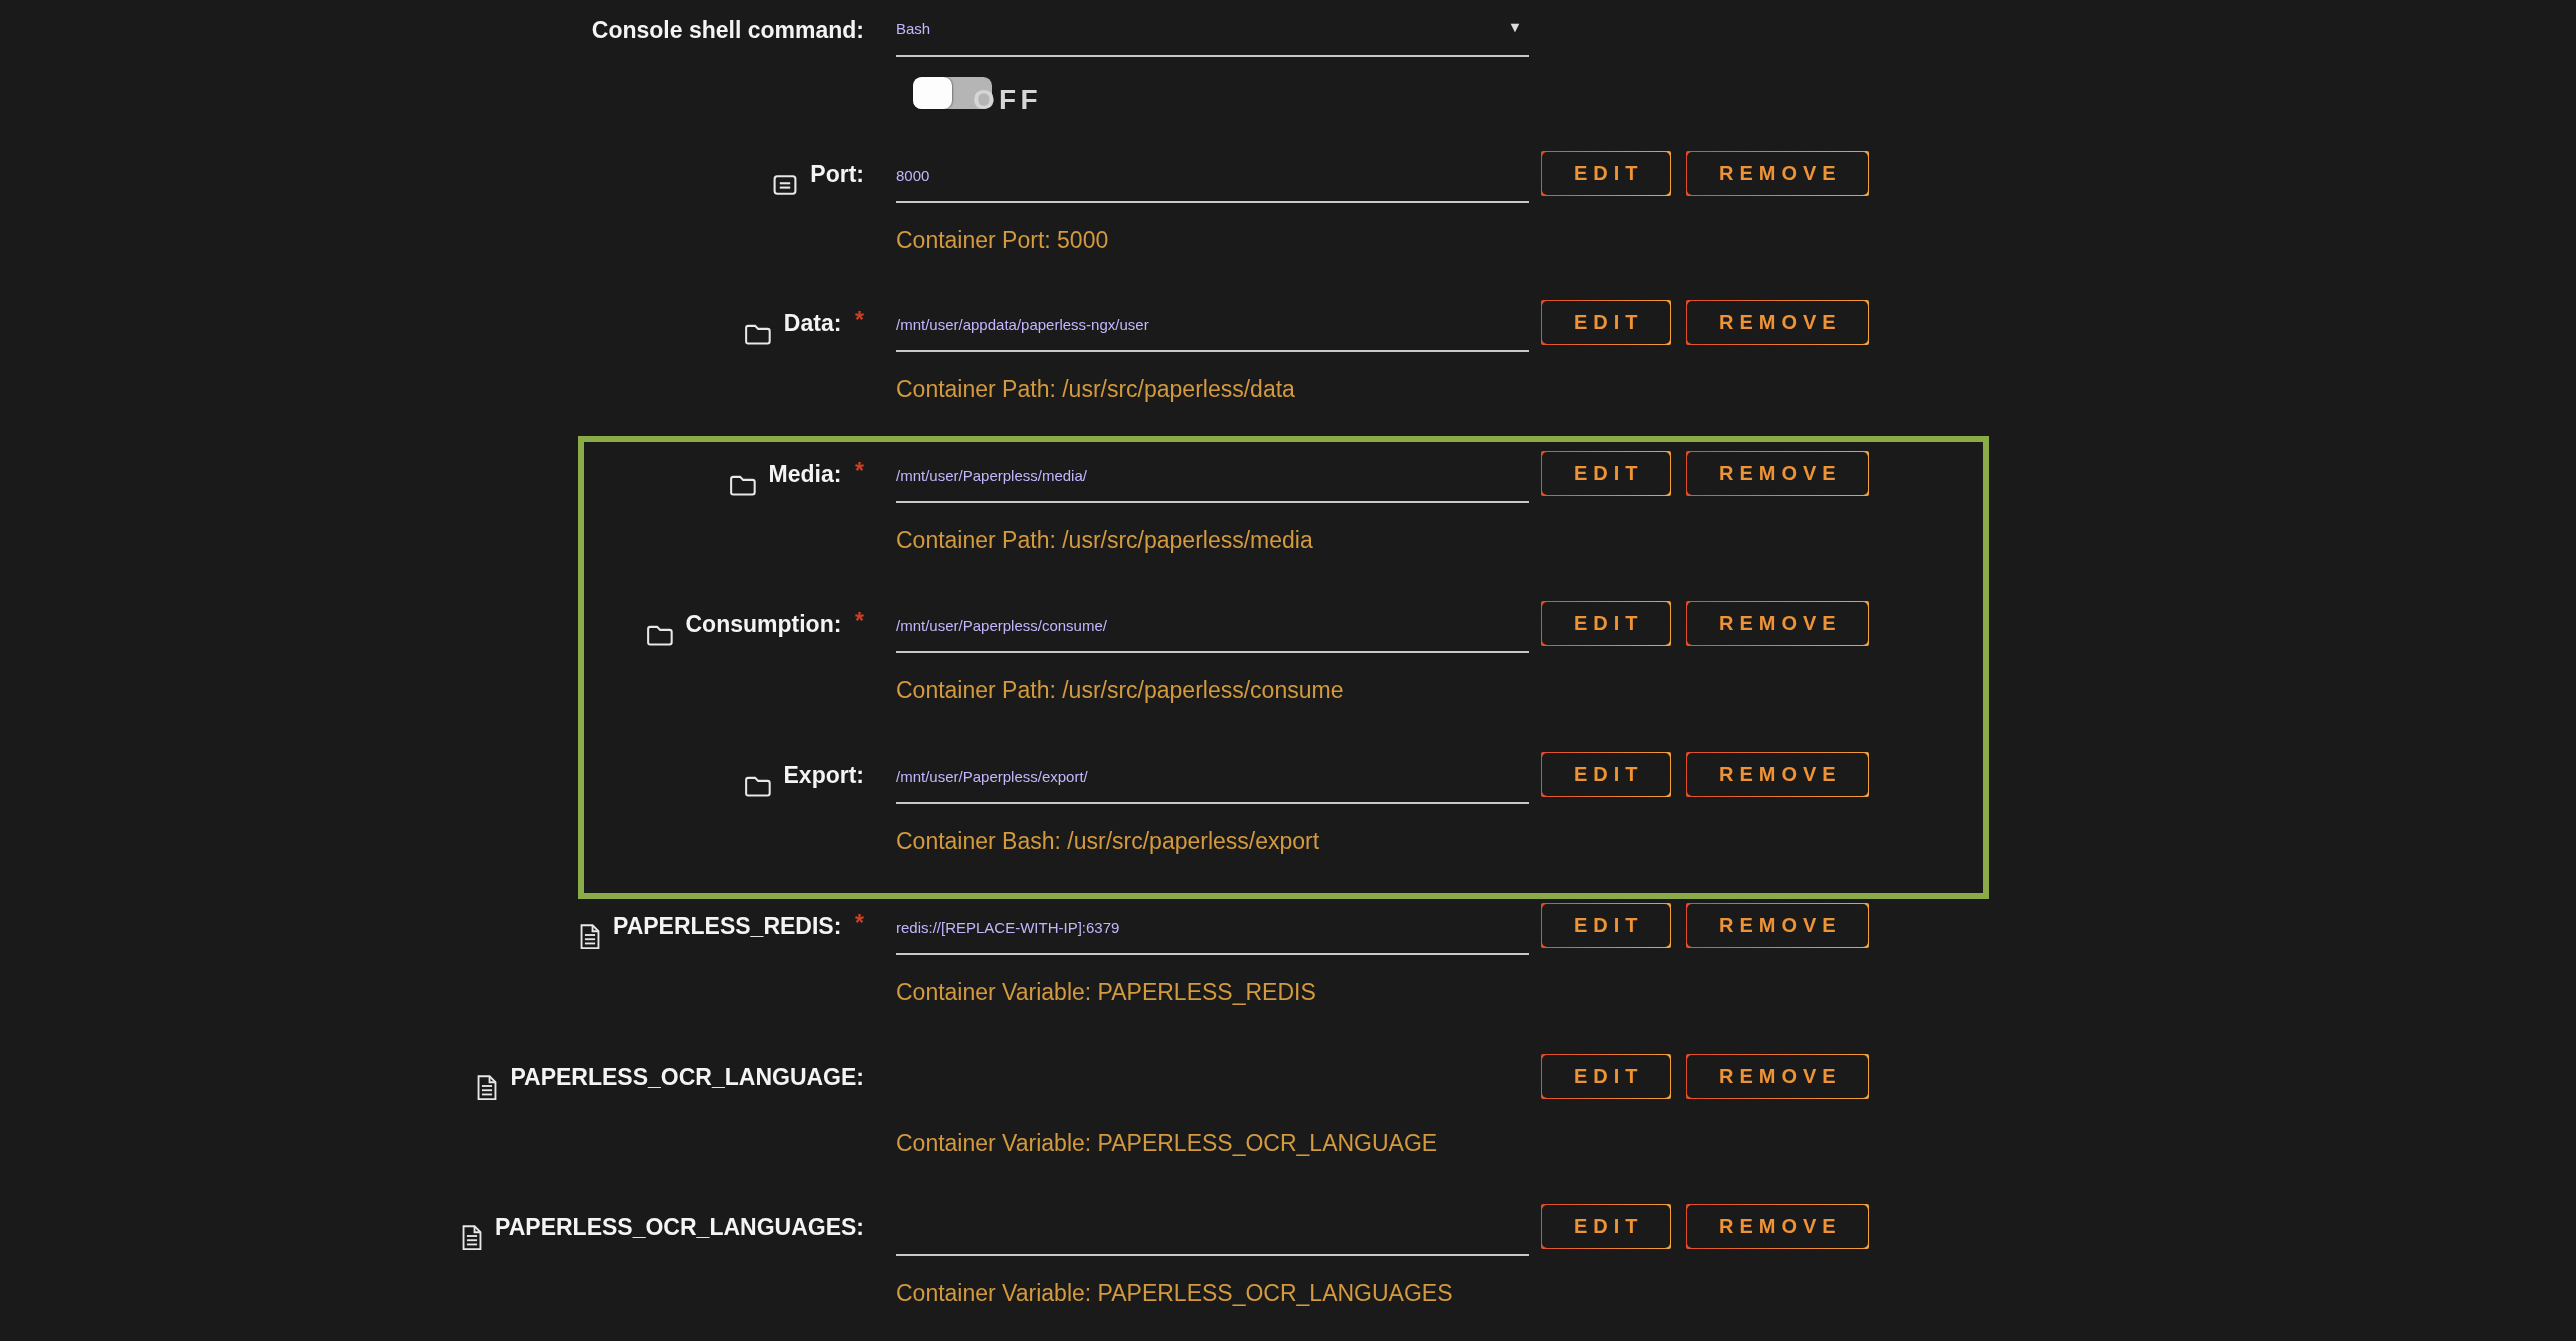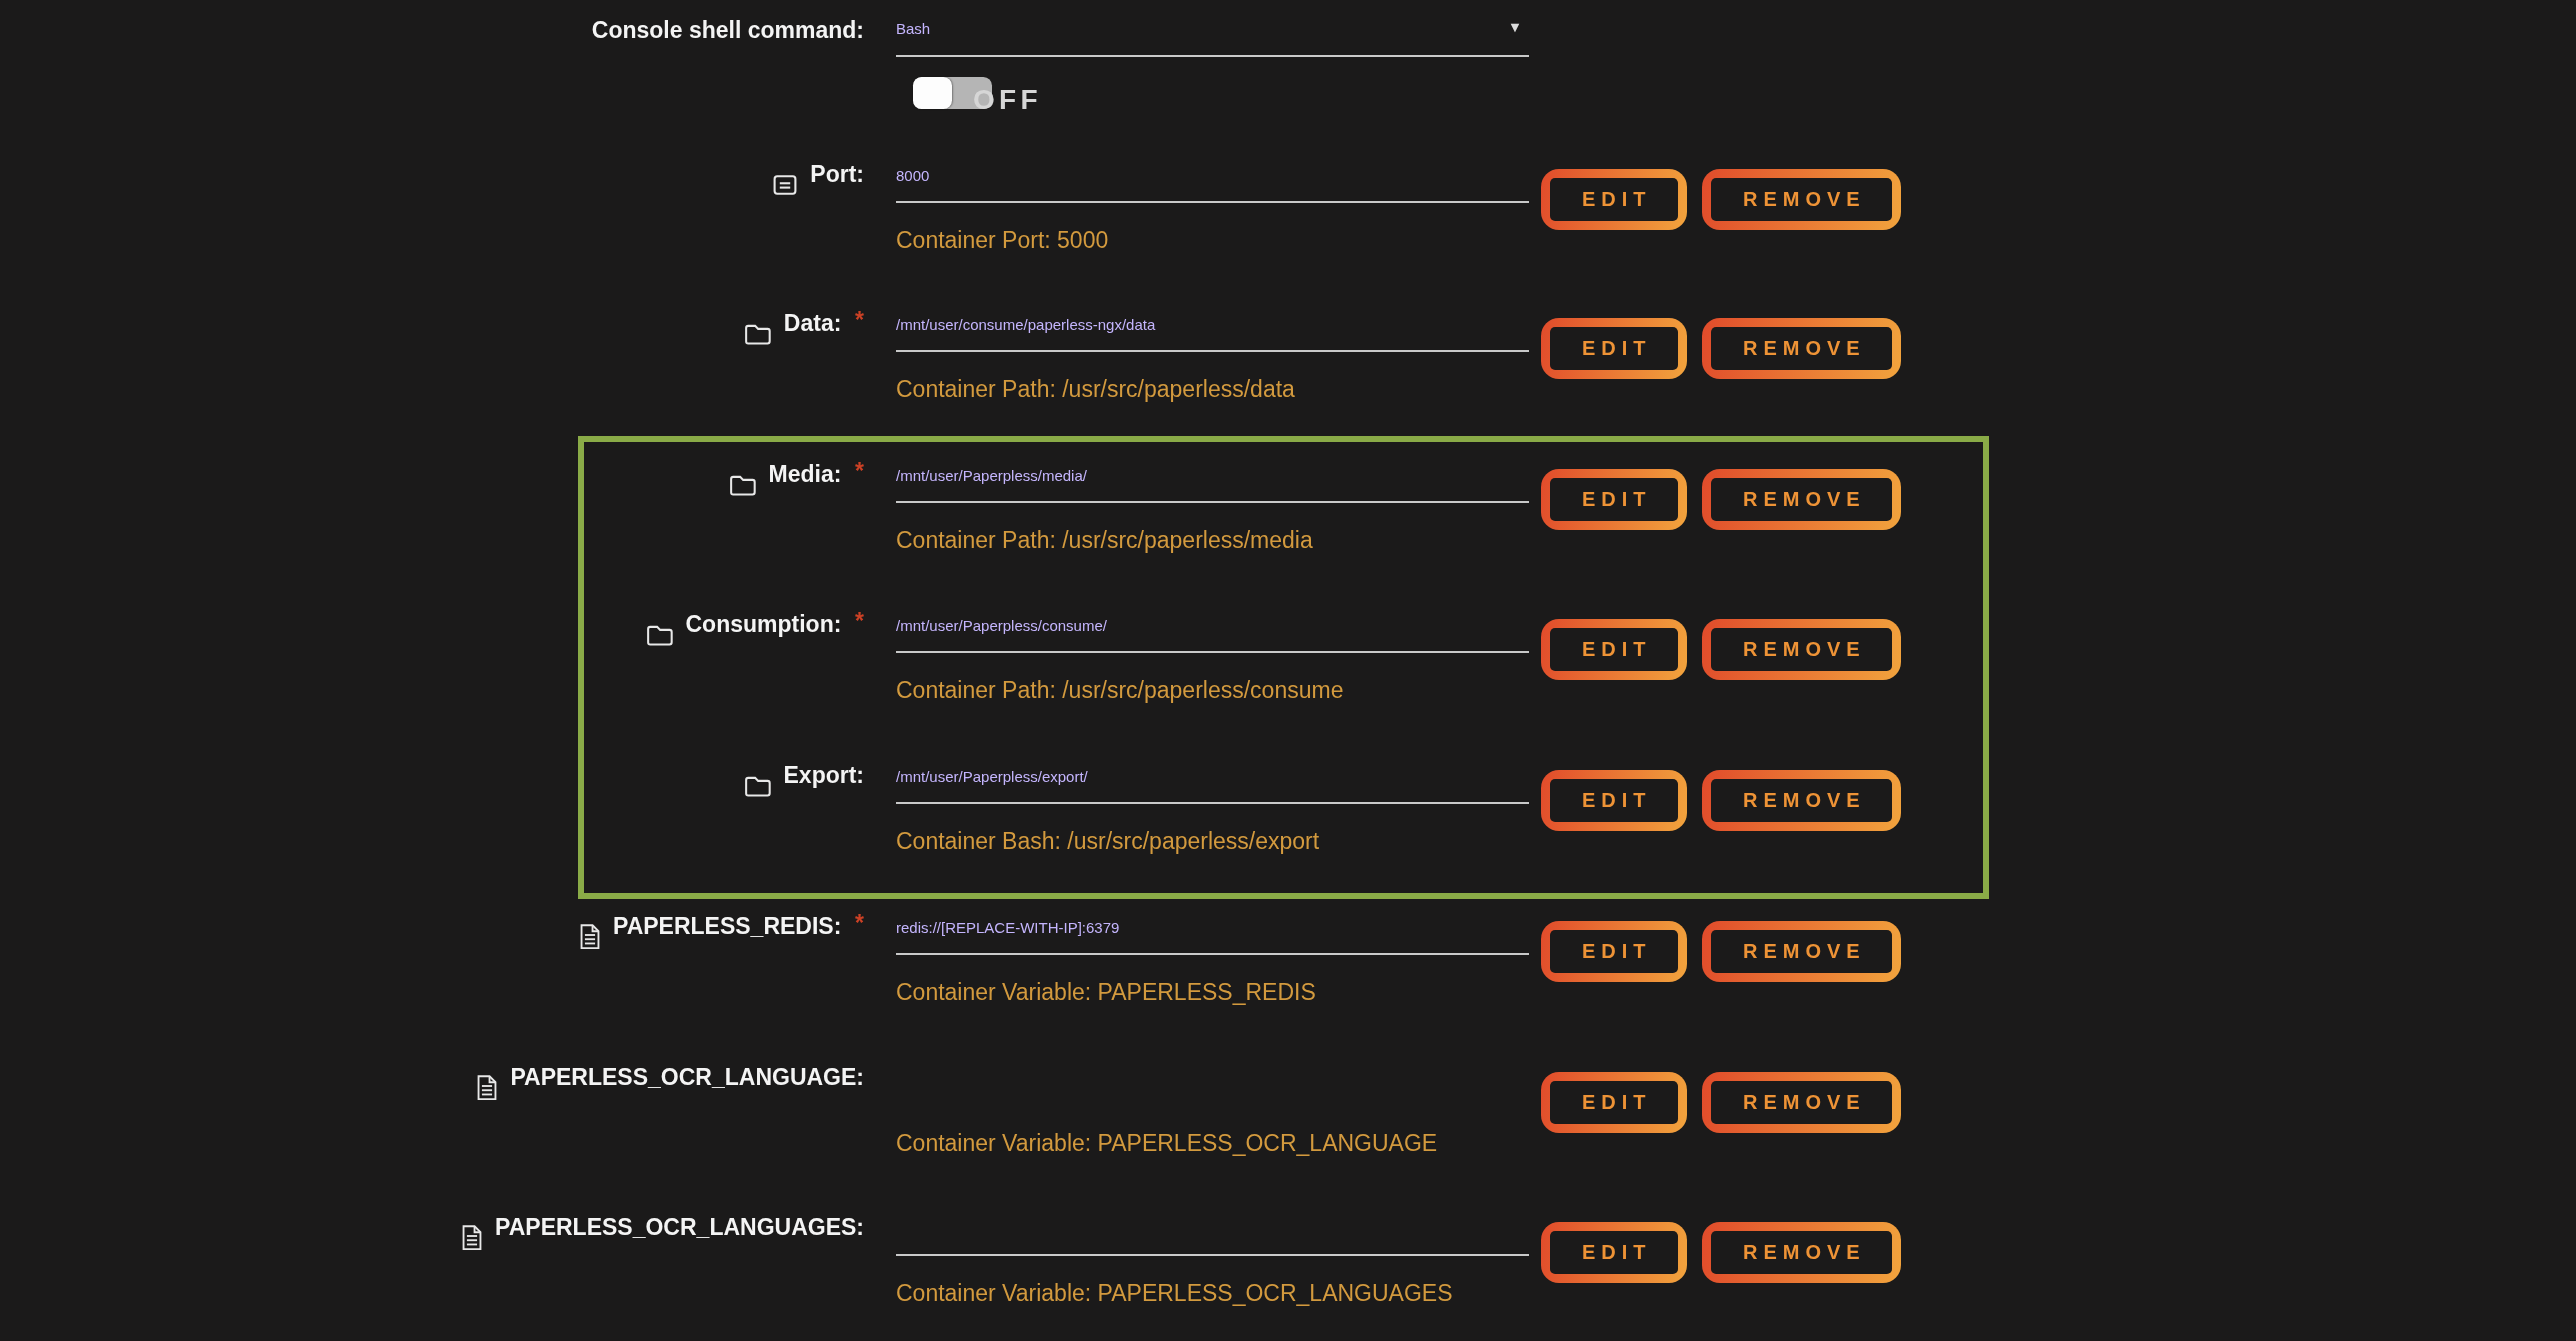--- a/index.html
+++ b/index.html
@@ -14,22 +14,22 @@
   .ficon{display:flex;align-items:center;}
   .ficon svg{display:block;}
 
   .inputbox{position:absolute;left:896px;top:0;width:633px;height:48px;
     border-bottom:2.6px solid #c9c9c9;}
   .fvalue{color:#c4b5fd;font-size:15px;line-height:45px;white-space:nowrap;}
 
   .helper{position:absolute;left:896px;top:74px;color:#d39a3e;font-size:23px;white-space:nowrap;}
 
   .btnrow{position:absolute;left:1541px;top:-1.7px;display:flex;gap:15.4px;}
-  .gbtn{padding:9px;border-radius:18px;background:linear-gradient(100deg,#e14b2b,#f2a43d);
-    cursor:pointer;margin-top:18px;}
+  .gbtn{padding:1px;border-radius:2px;background:linear-gradient(100deg,#e14b2b,#f2a43d);
+    cursor:pointer;}
   .gbtn .inner{background:#1b1a1a;border-radius:5.1px;height:43px;display:flex;align-items:center;
     justify-content:center;padding:0 26px;color:#ee9336;font-size:20px;font-weight:bold;
     letter-spacing:6px;text-indent:6px;}
 
   
   .selectbox{position:absolute;left:896px;top:8.6px;width:633px;height:45px;
     border-bottom:2.6px solid #c9c9c9;cursor:pointer;}
   .selectbox .fvalue{line-height:38px;}
   .dd-arrow{position:absolute;right:6.9px;top:8.6px;color:#dcdcdc;font-size:14.6px;}
 
@@ -100,21 +100,21 @@
 
         <svg class="i-folder" width="27.4" height="24" viewBox="0 0 32 28" fill="none" stroke="#e8e8e8" stroke-width="2.4" style="display: block;">
           <path d="M2.5 7 q0-2.5 2.5-2.5 h8 l3.5 3.5 h11 q2.5 0 2.5 2.5 v12 q0 2.5-2.5 2.5 h-22.5 q-2.5 0-2.5-2.5 z"></path>
         </svg>
 
       </span>
       <span class="flabel f-label">Data:</span>
       <span class="req f-req" style="display: inline;">*</span>
     </div>
     <div class="inputbox">
-      <span class="fvalue f-value">/mnt/user/consume/paperless-ngx/data</span>
+      <span class="fvalue f-value">/mnt/user/appdata/paperless-ngx/user</span>
     </div>
     <div class="btnrow">
       <div class="gbtn">
         <div class="inner f-edit">EDIT</div>
       </div>
       <div class="gbtn">
         <div class="inner f-remove">REMOVE</div>
       </div>
     </div>
     <div class="helper f-helper">Container Path: /usr/src/paperless/data</div>

